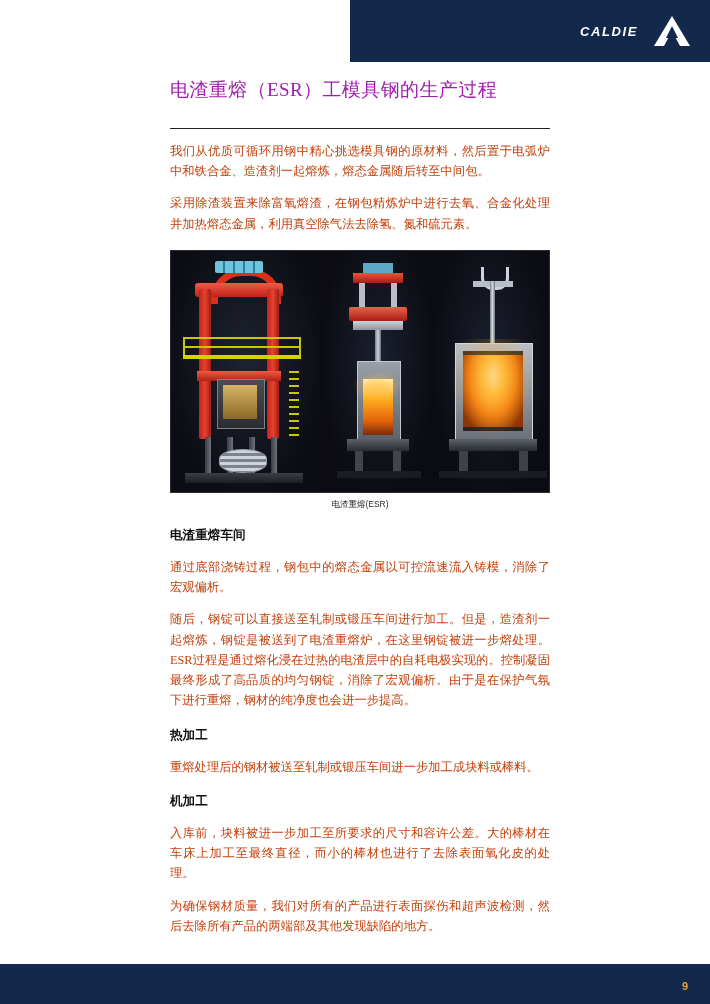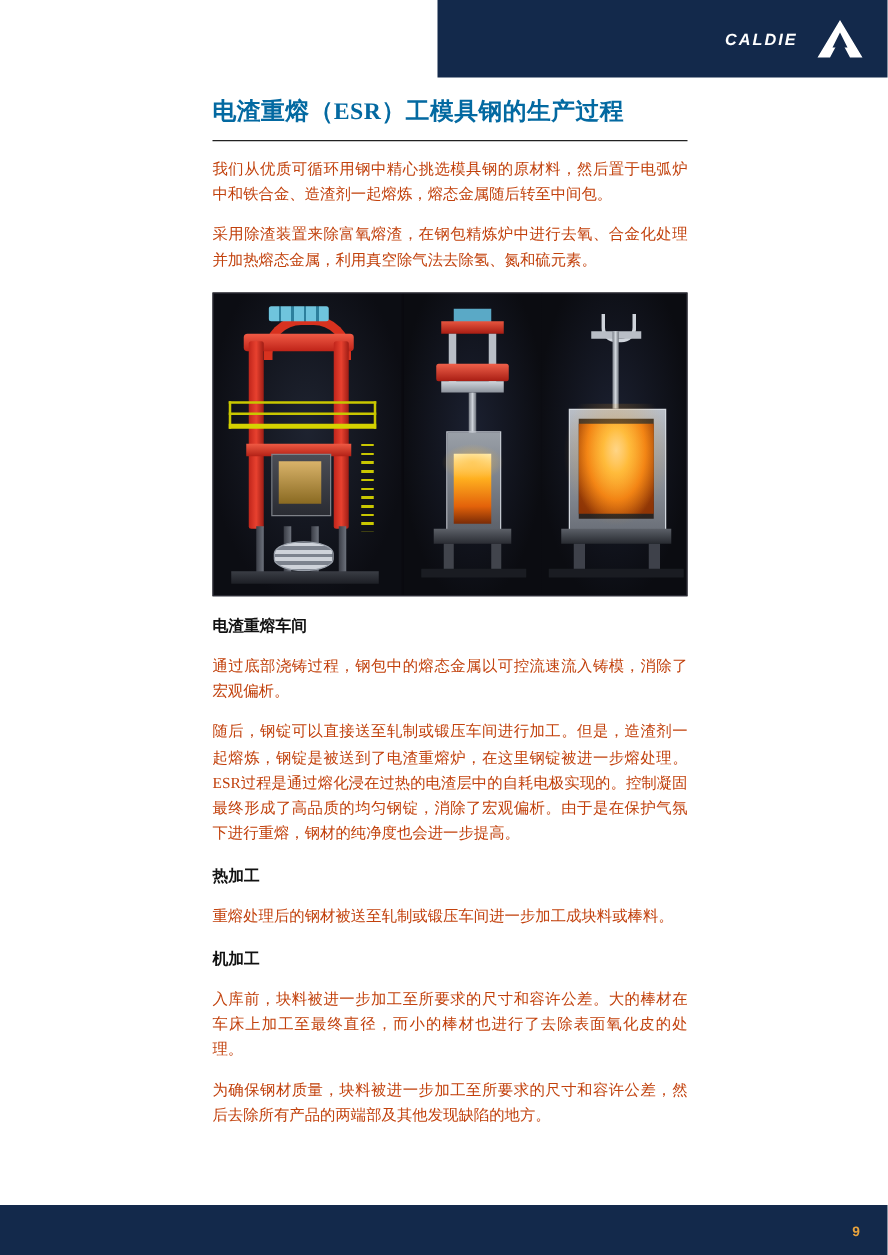--- a/index.html
+++ b/index.html
@@ -92,25 +92,25 @@
   
   .content {
     position: absolute;
     left: 170px;
     top: 78px;
     width: 380px;
   }
   .doc-title {
     font-family: "Liberation Serif", serif;
     font-size: 19px;
-    font-weight: 700;
-    color: #0369a1;
+    font-weight: 400;
+    color: #a21caf;
     letter-spacing: 0.4px;
     margin: 0 0 4px 0;
-    padding-bottom: 9px;
+    padding-bottom: 25px;
     border-bottom: 1.6px solid #222222;
     line-height: 1.3;
   }
   p.para {
     font-size: 12.3px;
     line-height: 1.65;
     color: #c2410c;
     margin: 12px 0 0 0;
     text-align: justify;
   }
@@ -293,32 +293,33 @@
           <div class="c-inner"></div>
           <div class="c-pool"></div>
           <div class="c-poolglow"></div>
           <div class="c-base"></div>
           <div class="c-foot1"></div>
           <div class="c-foot2"></div>
           <div class="c-floor"></div>
         </div>
 
       </div>
+      <div class="fig-caption">电渣重熔(ESR)</div>
     </div>
 
     <h3 class="sub">电渣重熔车间</h3>
     <p class="para">通过底部浇铸过程，钢包中的熔态金属以可控流速流入铸模，消除了宏观偏析。</p>
     <p class="para">随后，钢锭可以直接送至轧制或锻压车间进行加工。但是，造渣剂一起熔炼，钢锭是被送到了电渣重熔炉，在这里钢锭被进一步熔处理。ESR过程是通过熔化浸在过热的电渣层中的自耗电极实现的。控制凝固最终形成了高品质的均匀钢锭，消除了宏观偏析。由于是在保护气氛下进行重熔，钢材的纯净度也会进一步提高。</p>
 
     <h3 class="sub">热加工</h3>
     <p class="para">重熔处理后的钢材被送至轧制或锻压车间进一步加工成块料或棒料。</p>
 
     <h3 class="sub">机加工</h3>
     <p class="para">入库前，块料被进一步加工至所要求的尺寸和容许公差。大的棒材在车床上加工至最终直径，而小的棒材也进行了去除表面氧化皮的处理。</p>
-    <p class="para">为确保钢材质量，块料被进一步加工至所要求的尺寸和容许公差，然后去除所有产品的两端部及其他发现缺陷的地方。</p>
+    <p class="para">为确保钢材质量，我们对所有的产品进行表面探伤和超声波检测，然后去除所有产品的两端部及其他发现缺陷的地方。</p>
 
   </div>
 
   <div class="footer-bar">
     <span class="page-number">9</span>
   </div>
 
 </div>
 
 </body></html>

